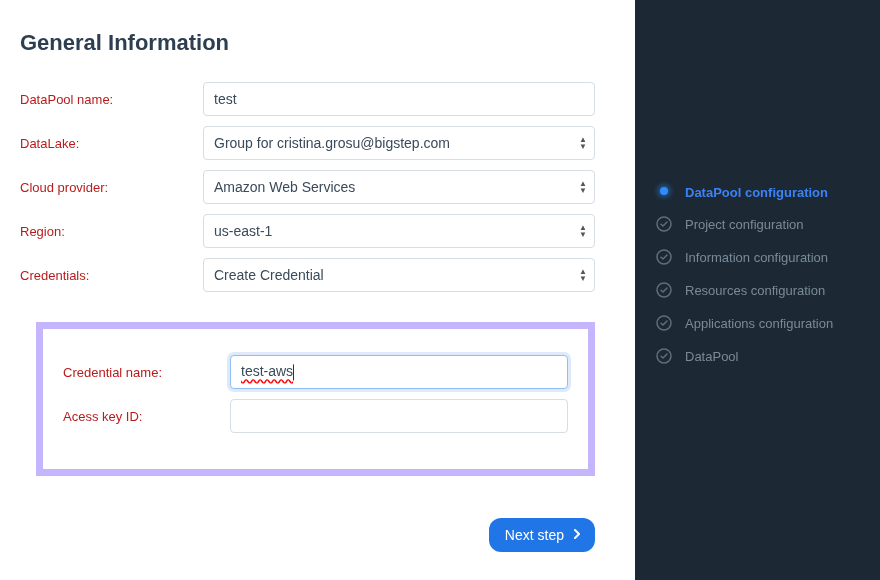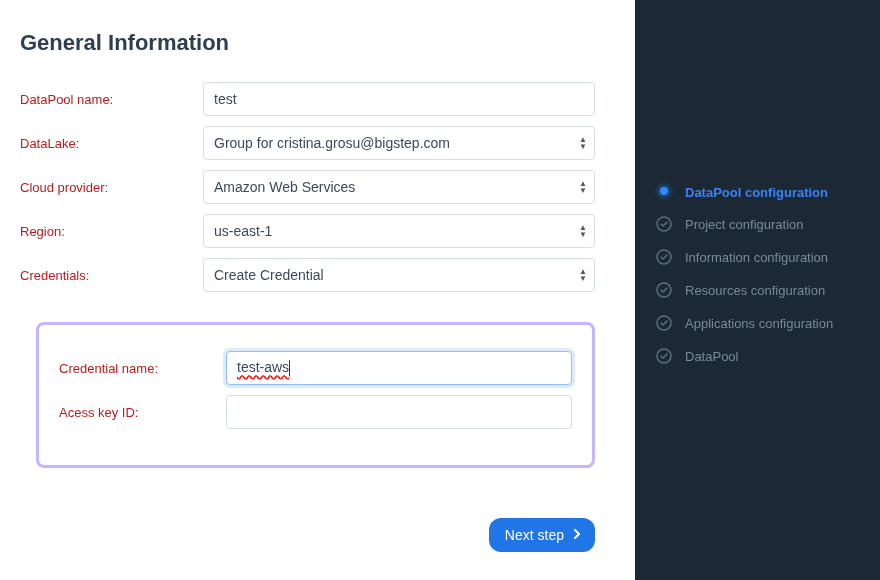--- a/index.html
+++ b/index.html
@@ -72,22 +72,22 @@
     top: 50%;
     transform: translateY(-50%);
     display: flex;
     flex-direction: column;
     font-size: 8px;
     line-height: 7px;
     color: #555;
     pointer-events: none;
   }
   .cred-panel {
-    border: 3px solid #c4b5fd;
-    border-radius: 8px;
+    border: 7px solid #c4b5fd;
+    border-radius: 0;
     margin-top: 20px;
     padding: 26px 20px 26px 20px;
     margin-left: 16px;
   }
   .cred-panel .form-row label {
     width: 167px;
   }
   .spellwrong {
     text-decoration: underline wavy red;
     text-underline-offset: 2px;

